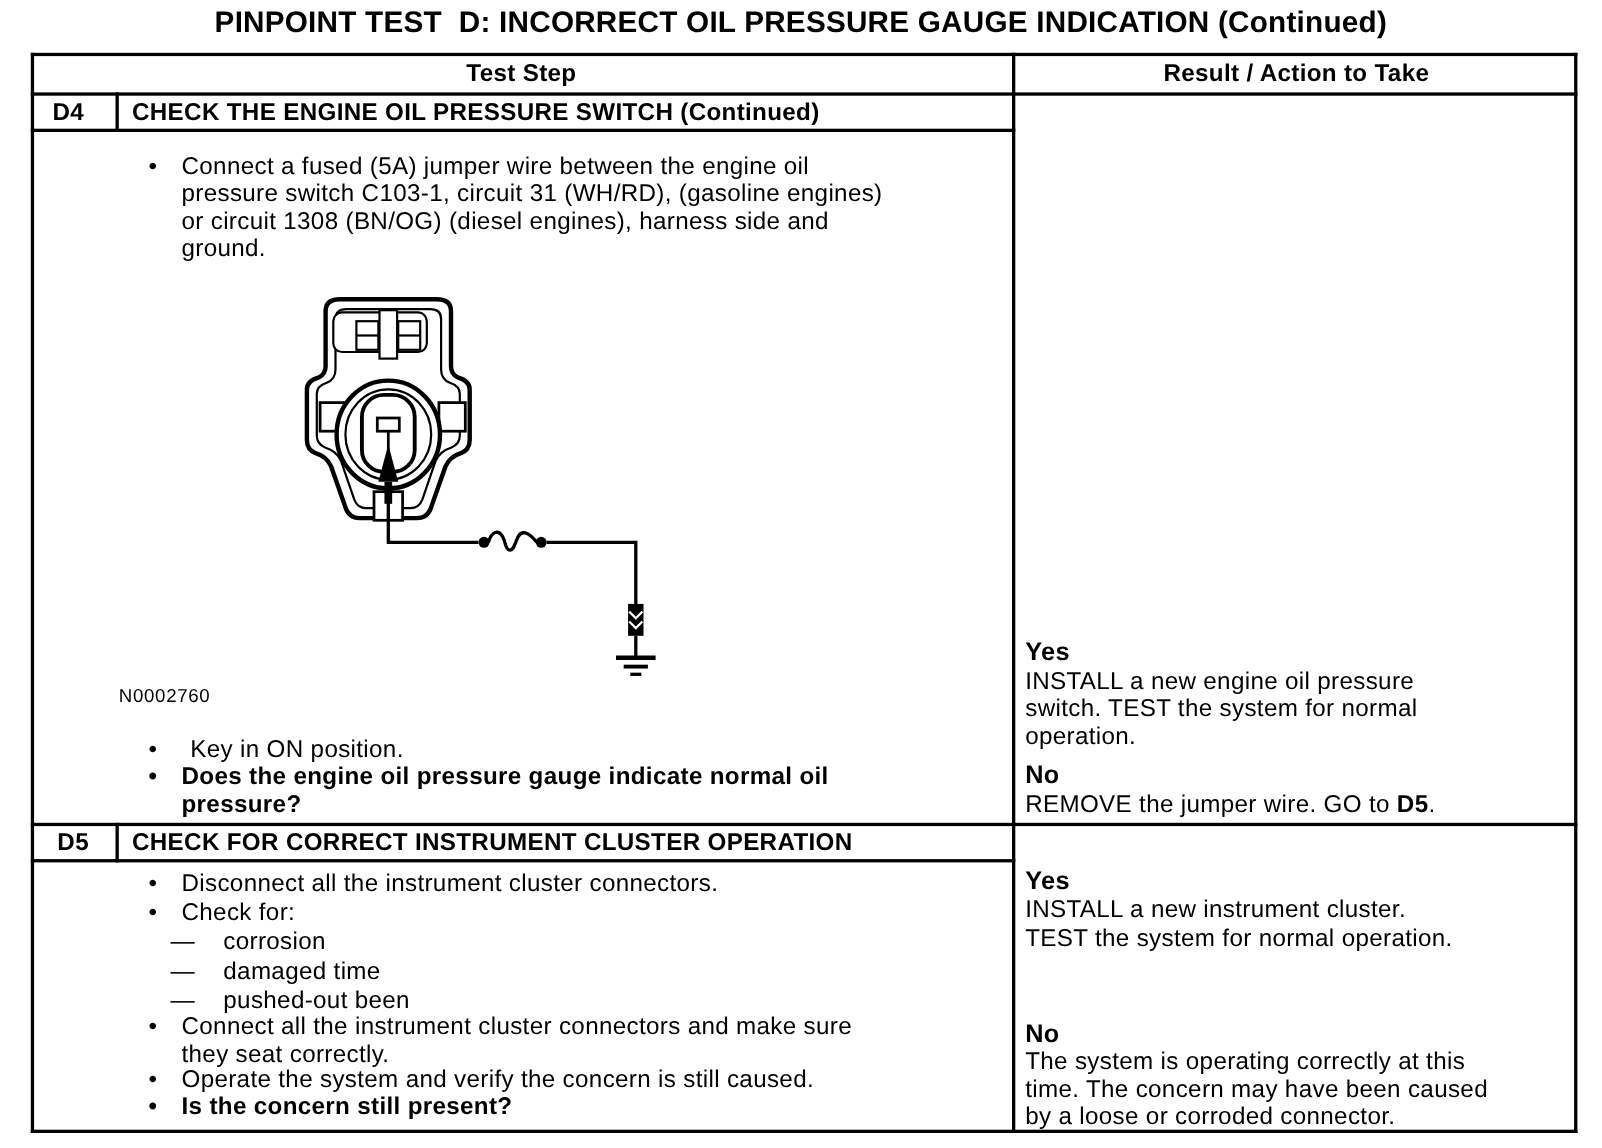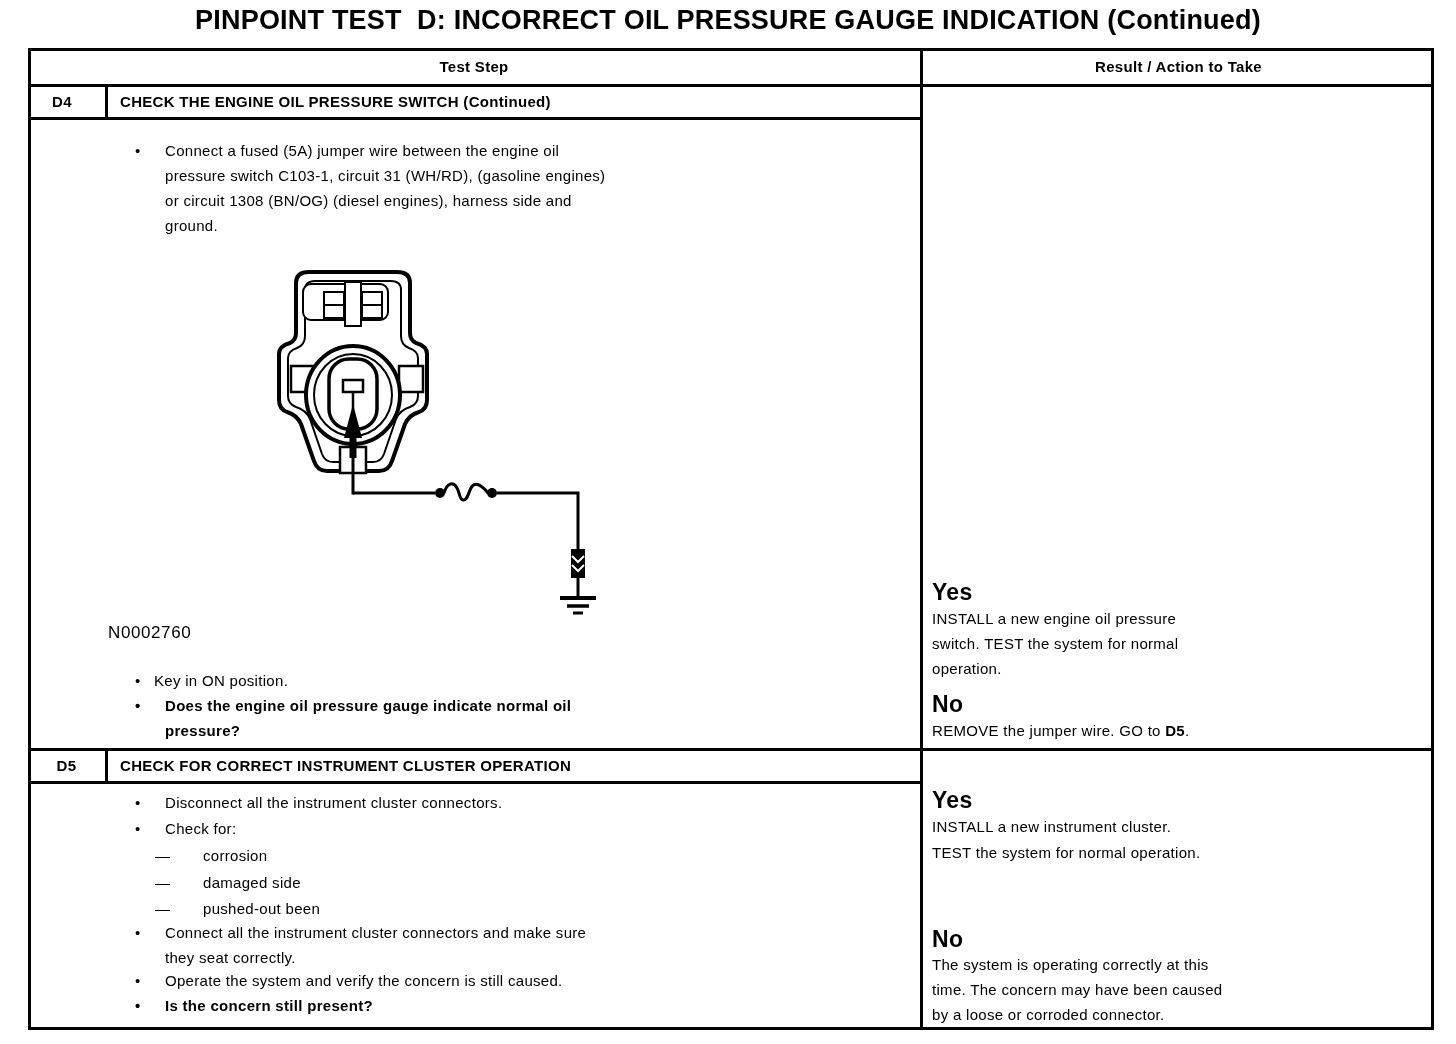--- a/index.html
+++ b/index.html
@@ -1,19 +1,19 @@
 <!DOCTYPE html>
 <html><head>
 <meta charset="utf-8">
 <style>
   html,body{margin:0;padding:0;background:#fff;}
   .page{position:relative;width:1456px;height:1044px;background:#fff;overflow:hidden;
         font-family:"Liberation Sans",sans-serif;color:#000;}
   .ln{position:absolute;background:#000;}
-  .t{position:absolute;font-size:15px;line-height:25px;letter-spacing:0.3px;white-space:pre-wrap;}
+  .t{position:absolute;font-size:22px;line-height:25px;letter-spacing:0.3px;white-space:pre-wrap;}
   .b{font-weight:bold;}
   .ctr{text-align:center;}
   .title{position:absolute;top:5px;left:0;width:100%;text-align:center;font-weight:bold;
          font-size:27px;letter-spacing:0.2px;white-space:pre;}
   .hdr{font-weight:bold;}
   .lbl{font-size:23px;font-weight:bold;line-height:26px;text-align:right;}
   .fig{font-size:17px;letter-spacing:0.6px;line-height:20px;}
   svg{display:block;}
 </style>
 </head>
@@ -84,21 +84,21 @@
     <g stroke="#000">
       <line x1="560" y1="598" x2="596" y2="598" stroke-width="4"></line>
       <line x1="567" y1="606" x2="589" y2="606" stroke-width="3.5"></line>
       <line x1="573" y1="613" x2="583" y2="613" stroke-width="3"></line>
     </g>
   </svg>
 
   <div class="t fig" style="left:108px;top:623px">N0002760</div>
 
   <div class="t" style="left:135px;top:668px">•</div>
-  <div class="t" style="left:154px;top:668px;width:750px">Key in ON position.</div>
+  <div class="t" style="left:173px;top:668px;width:750px">Key in ON position.</div>
 
   <div class="t b" style="left:135px;top:693px">•</div>
   <div class="t b" style="left:165px;top:693px;width:750px">Does the engine oil pressure gauge indicate normal oil
 pressure?</div>
 
   <div class="t lbl" style="left:932px;top:579px">Yes</div>
   <div class="t" style="left:932px;top:606px;width:495px">INSTALL a new engine oil pressure
 switch. TEST the system for normal
 operation.</div>
   <div class="t lbl" style="left:932px;top:691px">No</div>
@@ -110,21 +110,21 @@
   <div class="t" style="left:135px;top:790px">•</div>
   <div class="t" style="left:165px;top:790px;width:750px">Disconnect all the instrument cluster connectors.</div>
 
   <div class="t" style="left:135px;top:816px">•</div>
   <div class="t" style="left:165px;top:816px;width:750px">Check for:</div>
 
   <div class="t" style="left:155px;top:843px">—</div>
   <div class="t" style="left:203px;top:843px;width:700px">corrosion</div>
 
   <div class="t" style="left:155px;top:870px">—</div>
-  <div class="t" style="left:203px;top:870px;width:700px">damaged side</div>
+  <div class="t" style="left:203px;top:870px;width:700px">damaged time</div>
 
   <div class="t" style="left:155px;top:896px">—</div>
   <div class="t" style="left:203px;top:896px;width:700px">pushed-out been</div>
 
   <div class="t" style="left:135px;top:920px">•</div>
   <div class="t" style="left:165px;top:920px;width:750px">Connect all the instrument cluster connectors and make sure
 they seat correctly.</div>
 
   <div class="t" style="left:135px;top:968px">•</div>
   <div class="t" style="left:165px;top:968px;width:750px">Operate the system and verify the concern is still caused.</div>

